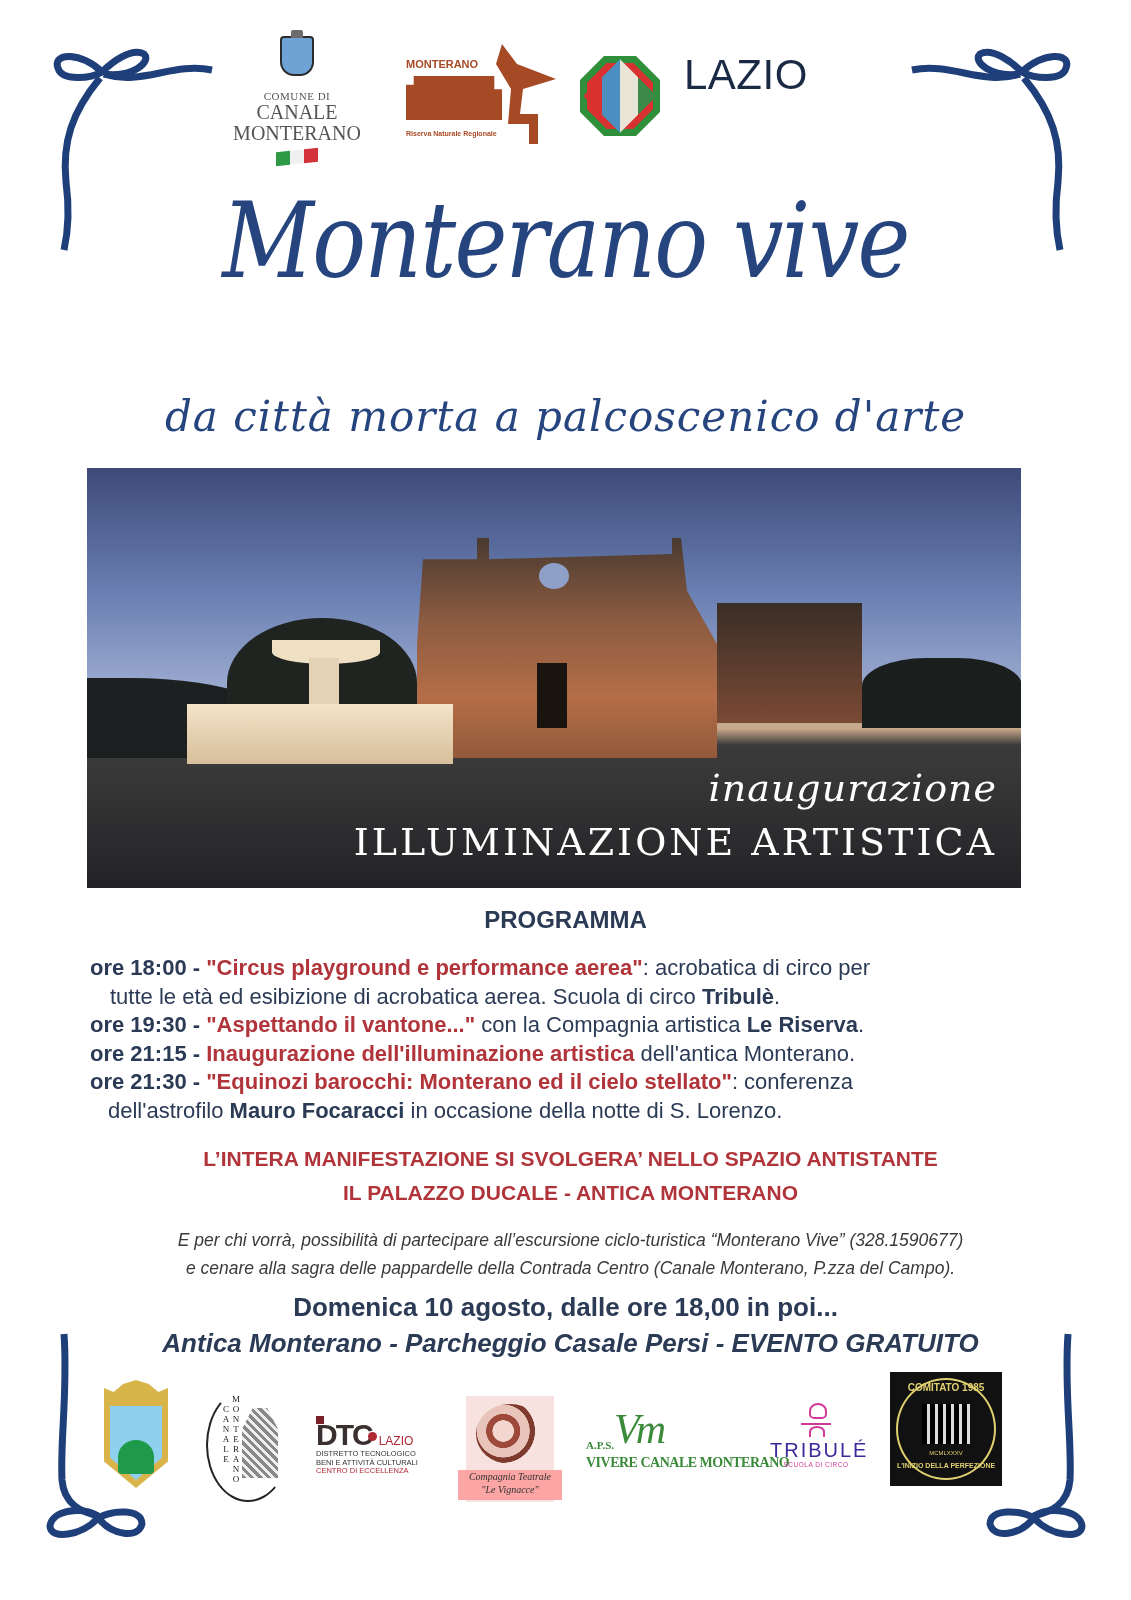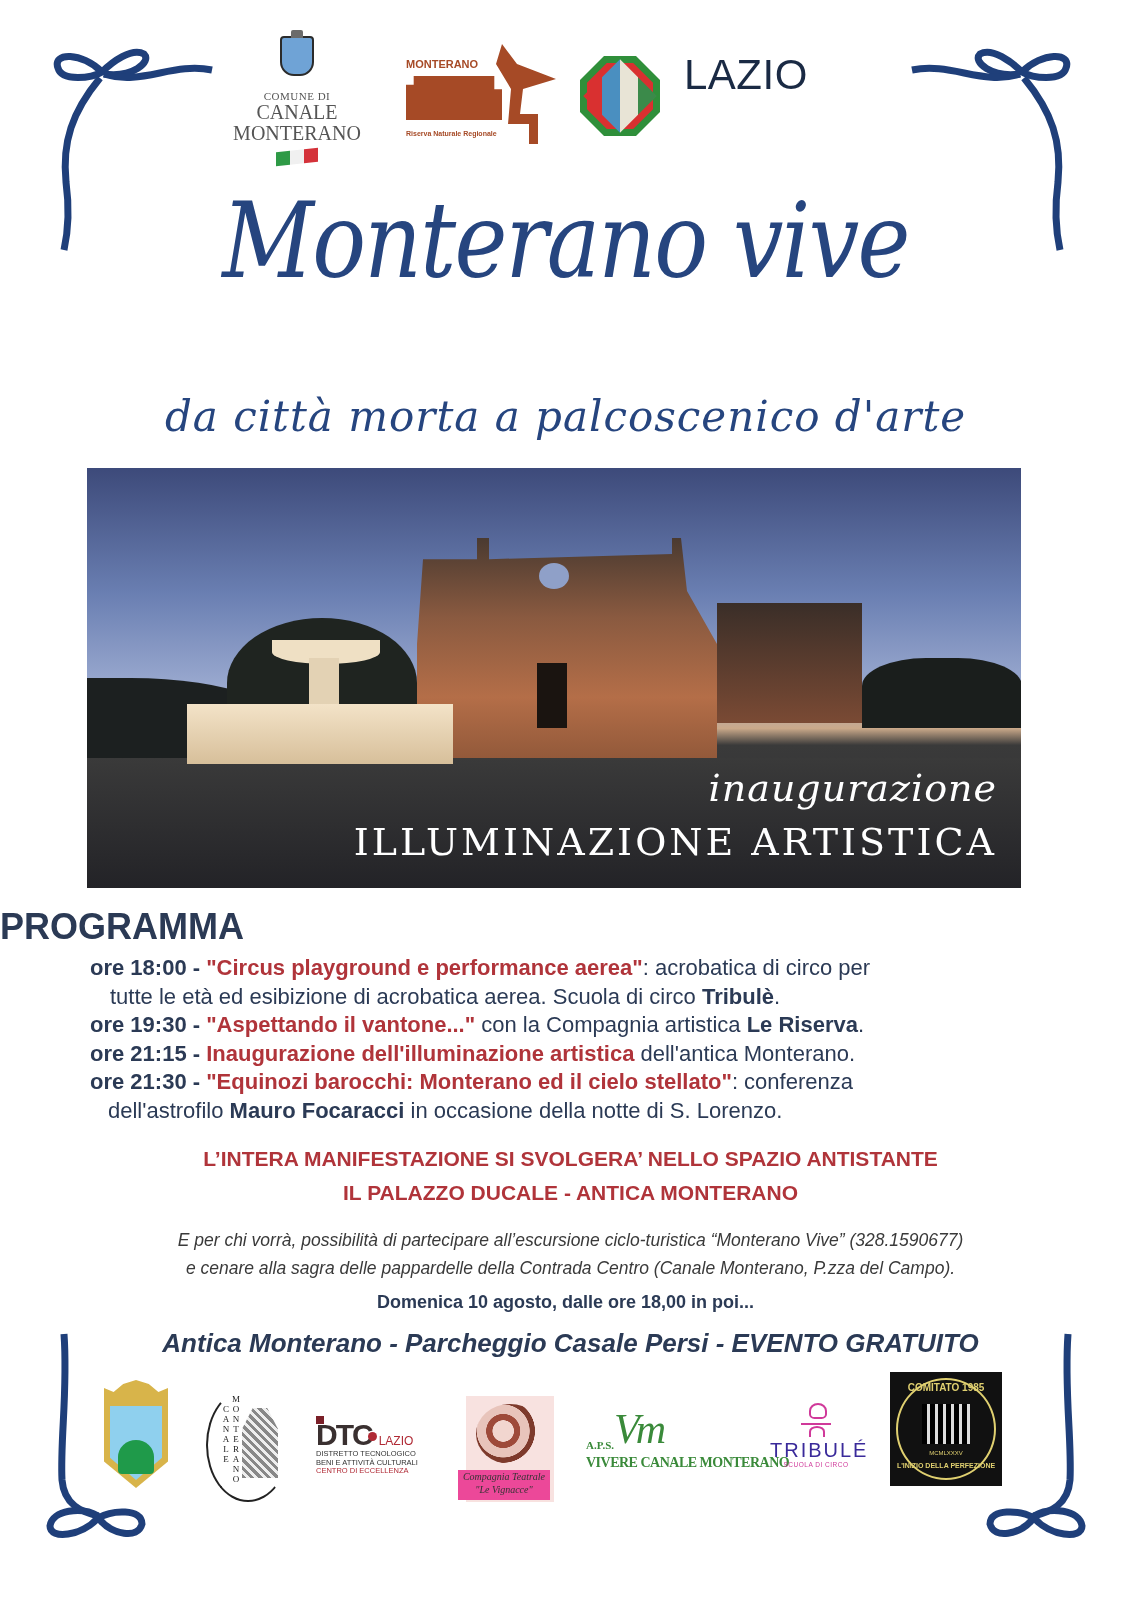--- a/index.html
+++ b/index.html
@@ -38,31 +38,31 @@
   .trees-left { position:absolute; left:140px; top:150px; width:190px; height:130px; background:#1f2420; border-radius:50% 50% 10% 10%; }
   .trees-right { position:absolute; left:775px; top:190px; width:160px; height:70px; background:#1a1e1c; border-radius:40% 40% 0 0; }
   .hill { position:absolute; left:0; top:210px; width:220px; height:80px; background:#1c2020; border-radius:0 80% 0 0; }
   .fountain-base { position:absolute; left:100px; top:236px; width:266px; height:60px; background:linear-gradient(180deg,#f3e3c8,#d7bf9a); }
   .fountain-stem { position:absolute; left:222px; top:190px; width:30px; height:48px; background:#e3d2b4; }
   .fountain-bowl { position:absolute; left:185px; top:172px; width:108px; height:24px; background:#efe0c4; border-radius:0 0 50% 50%; }
   .ground { position:absolute; left:0; top:290px; width:100%; height:130px; background:linear-gradient(180deg,#3a3a3a,#232327); }
   .overlay-1 { position:absolute; right:24px; top:298px; font-family:"DejaVu Serif", serif; font-style:italic; font-size:38px; color:#ffffff; letter-spacing:1px; }
   .overlay-2 { position:absolute; right:24px; top:352px; font-family:"DejaVu Serif", serif; font-size:38px; color:#ffffff; letter-spacing:3px; }
   
-  .prog-title { left:0; width:1131px; top:906px; text-align:left; font-size:36px; font-weight:bold; color:#2b3a55; }
+  .prog-title { left:0; width:1131px; top:906px; text-align:center; font-size:24px; font-weight:bold; color:#2b3a55; }
   .prog { left:90px; top:954px; width:960px; font-size:22px; line-height:28.5px; color:#2b3a55; }
   .prog .line { white-space:nowrap; }
   .prog .time { font-weight:bold; color:#2b3a55; }
   .prog .hl { font-weight:bold; color:#b0343a; }
   .prog .b { font-weight:bold; color:#2b3a55; }
   .prog .indent { padding-left:20px; }
   .prog .indent2 { padding-left:18px; }
   .notice { left:0; width:1131px; top:1142px; text-align:center; font-size:21px; font-weight:bold; color:#b0343a; line-height:34px; padding-left:10px; box-sizing:border-box; }
   .extra { left:0; width:1131px; top:1226px; text-align:center; font-size:17.5px; font-style:italic; color:#3a3a3a; line-height:28px; padding-left:10px; box-sizing:border-box; }
-  .date { left:0; width:1131px; top:1292px; text-align:center; font-size:18px; font-weight:bold; color:#2b3a55; }
+  .date { left:0; width:1131px; top:1292px; text-align:center; font-size:26px; font-weight:bold; color:#2b3a55; }
   .place { left:0; width:1131px; top:1328px; text-align:center; font-size:26px; font-weight:bold; font-style:italic; color:#2b3a55; padding-left:10px; box-sizing:border-box; }
   
   .sp { position:absolute; }
   .sp-stemma { left:100px; top:1380px; width:72px; height:110px; }
   .sp-stemma .crown { position:absolute; left:4px; top:0; width:64px; height:20px; background:#d8b44a; clip-path:polygon(0 100%,0 40%,15% 60%,30% 20%,50% 0,70% 20%,85% 60%,100% 40%,100% 100%); }
   .sp-stemma .shield { position:absolute; left:4px; top:20px; width:64px; height:88px; background:#d8b44a; clip-path:polygon(0 0,100% 0,100% 70%,50% 100%,0 70%); }
   .sp-stemma .shield-in { position:absolute; left:10px; top:26px; width:52px; height:74px; background:#8fd0ee; clip-path:polygon(0 0,100% 0,100% 70%,50% 100%,0 70%); }
   .sp-stemma .hills { position:absolute; left:18px; top:60px; width:36px; height:34px; background:#1f9a4a; border-radius:50% 50% 4px 4px; }
   .sp-canale { left:206px; top:1378px; width:86px; height:120px; }
   .sp-canale .arc { position:absolute; left:0; top:10px; width:80px; height:110px; border:2px solid #222; border-radius:50%; border-right-color:transparent; border-top-color:transparent; }
@@ -71,21 +71,21 @@
   .sp-canale .letters2 { position:absolute; left:26px; top:16px; font-family:"Liberation Serif", serif; font-size:9px; line-height:10px; width:8px; text-align:center; color:#222; word-break:break-all; }
   .sp-dtc { left:316px; top:1420px; width:120px; height:64px; }
   .sp-dtc .mark { font-size:30px; font-weight:bold; color:#3a3030; letter-spacing:-2px; line-height:30px; }
   .sp-dtc .dot { display:inline-block; width:9px; height:9px; background:#b02a35; border-radius:50%; margin-left:-4px; vertical-align:top; margin-top:12px; }
   .sp-dtc .lazio { font-size:12px; color:#b02a35; margin-left:2px; }
   .sp-dtc .sq { position:absolute; left:0; top:-4px; width:8px; height:8px; background:#7a1f28; }
   .sp-dtc .small { font-size:7.5px; line-height:8.5px; color:#333; }
   .sp-dtc .small.red { color:#b02a35; }
   .sp-vignacce { left:466px; top:1396px; width:88px; height:106px; background:#f8e2e0; }
   .sp-vignacce .face { position:absolute; left:10px; top:8px; width:68px; height:60px; border-radius:50%; background:radial-gradient(circle at 40% 45%,#f2d6cf 0 20%,#9e4a3a 21% 32%,#e8c4bb 33% 50%,#7e3a2c 51% 60%,#f8e2e0 61%); }
-  .sp-vignacce .label { position:absolute; left:-8px; top:74px; width:92px; height:30px; background:#ec4899; text-align:center; font-family:"Liberation Serif", serif; font-style:italic; font-size:10px; line-height:13px; color:#333; }
+  .sp-vignacce .label { position:absolute; left:-8px; top:74px; width:104px; height:30px; background:#fca5a5; text-align:center; font-family:"Liberation Serif", serif; font-style:italic; font-size:10px; line-height:13px; color:#333; }
   .sp-vivere { left:586px; top:1405px; width:174px; height:70px; }
   .sp-vivere .vm { position:absolute; left:28px; top:0; font-family:"Liberation Serif", serif; font-size:42px; color:#3a8a3a; font-style:italic; letter-spacing:-4px; }
   .sp-vivere .aps { position:absolute; left:0; top:34px; font-family:"Liberation Serif", serif; font-size:11px; font-weight:bold; color:#3a8a3a; }
   .sp-vivere .name { position:absolute; left:0; top:50px; white-space:nowrap; font-family:"Liberation Serif", serif; font-size:14px; font-weight:bold; color:#3a8a3a; letter-spacing:-0.5px; }
   .sp-tribule { left:770px; top:1395px; width:92px; height:86px; text-align:center; }
   .sp-tribule .juggler { width:30px; height:44px; margin:0 auto; position:relative; }
   .sp-tribule .juggler .flower { position:absolute; left:8px; top:8px; width:14px; height:12px; border:2px solid #d0399a; border-radius:50% 50% 30% 30%; }
   .sp-tribule .juggler .bar { position:absolute; left:0; top:28px; width:30px; height:2px; background:#d0399a; }
   .sp-tribule .juggler .bell { position:absolute; left:8px; top:31px; width:12px; height:9px; border:2px solid #d0399a; border-radius:50% 50% 0 0; border-bottom:none; }
   .sp-tribule .name { font-size:20px; color:#3a2a9a; letter-spacing:2px; line-height:22px; }

